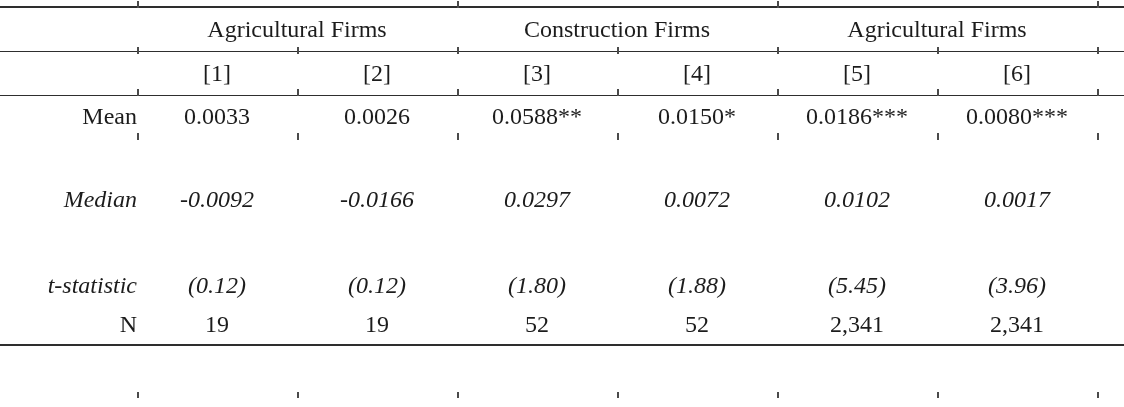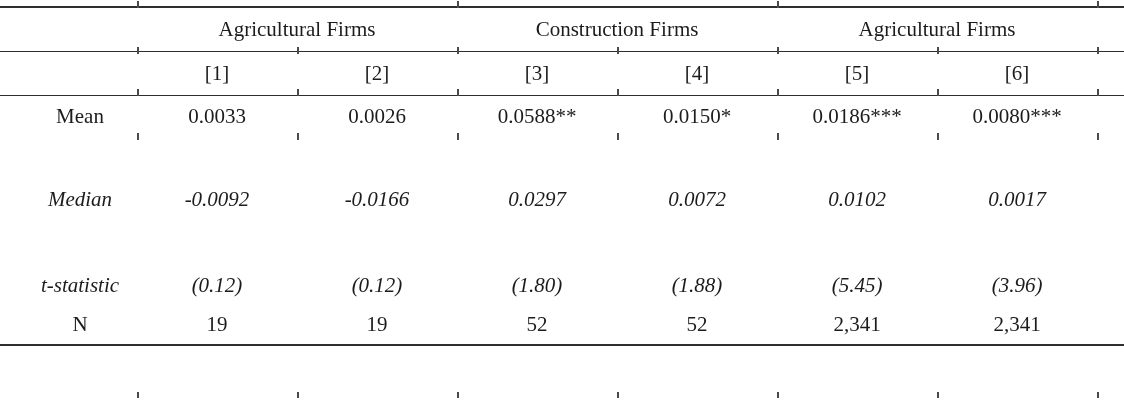--- a/index.html
+++ b/index.html
@@ -16,29 +16,29 @@
     border-collapse: collapse;
     table-layout: fixed;
     width: 1124px;
     margin-top: 6px;
     border-top: 2.5px solid #2e2e2e;
   }
   col.c-label { width: 137px; }
   col.c-data  { width: 160px; }
   col.c-fill  { width: 27px; }
   td {
-    font-size: 21px;
+    font-size: 24px;
     line-height: 24px;
     text-align: center;
     vertical-align: middle;
     padding: 0;
     white-space: nowrap;
     overflow: hidden;
   }
-  td.lbl { text-align: center; padding-left: 23px; }
+  td.lbl { text-align: right; padding-left: 23px; }
   tr.rule-below { border-bottom: 1.4px solid #2e2e2e; }
   tr.rule-bottom { border-bottom: 2.2px solid #2e2e2e; }
   tr.r-group  { height: 44px; }
   tr.r-car    { height: 41px; }
   tr.r-num    { height: 44px; }
   tr.r-mean   { height: 84px; }
   tr.r-median { height: 84px; font-style: italic; }
   tr.r-tstat  { height: 44px; font-style: italic; }
   tr.r-n      { height: 38px; }
   tr.r-mean td, tr.r-median td { vertical-align: top; padding-top: 8px; }

